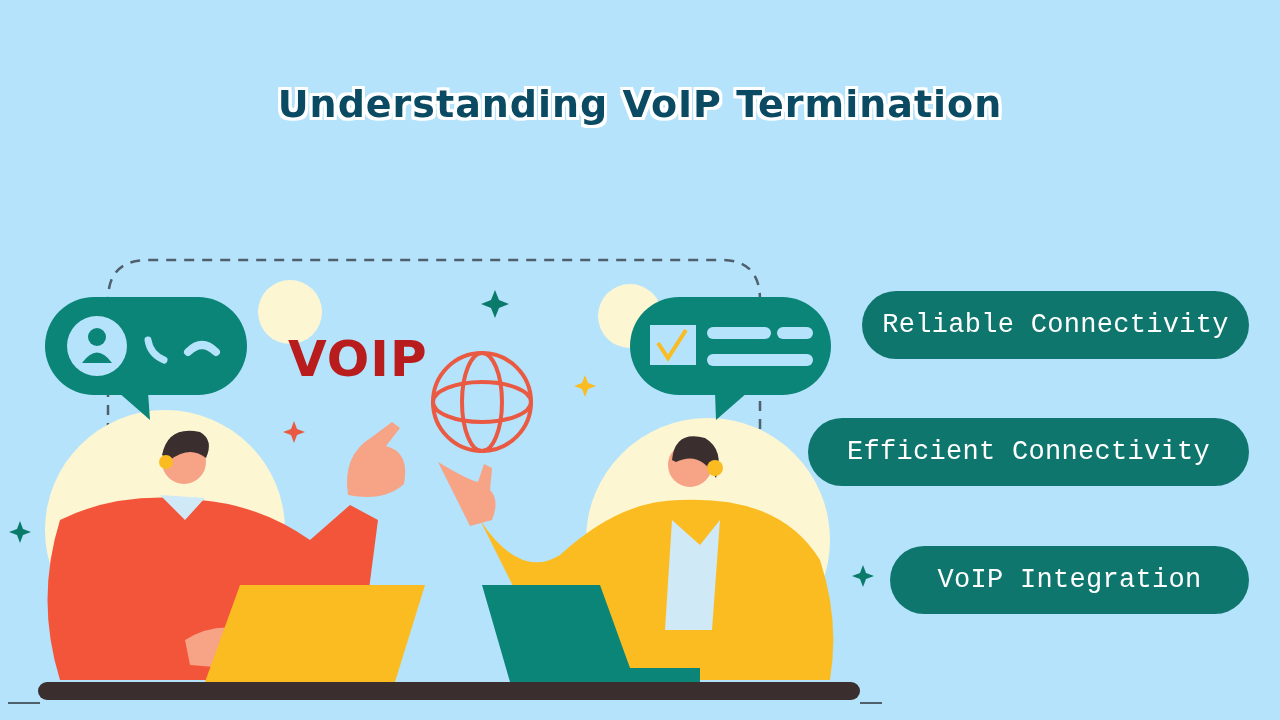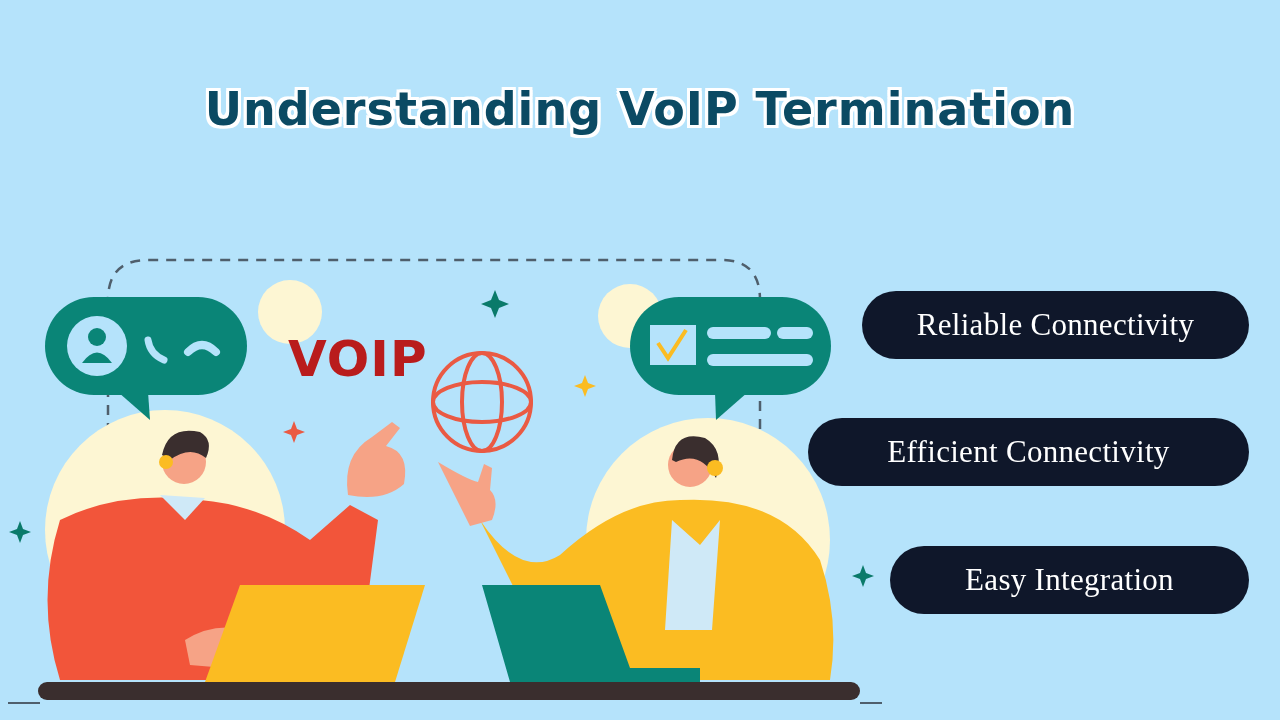--- a/index.html
+++ b/index.html
@@ -1,20 +1,20 @@
 <!DOCTYPE html>
 <html><head>
 <meta charset="utf-8">
 <style>
   html,body{margin:0;padding:0;}
   body{width:1280px;height:720px;overflow:hidden;background:#b5e3fb;position:relative;font-family:"Liberation Sans",sans-serif;}
-  .title{position:absolute;left:0;top:82px;width:1280px;text-align:center;font-family:"DejaVu Sans",sans-serif;font-weight:bold;font-size:46px;letter-spacing:1px;color:#0b4a63;
+  .title{position:absolute;left:0;top:82px;width:1280px;text-align:center;font-family:"DejaVu Sans",sans-serif;font-weight:bold;font-size:38px;letter-spacing:1px;color:#0b4a63;
     text-shadow:-3px -3px 0 #fff,3px -3px 0 #fff,-3px 3px 0 #fff,3px 3px 0 #fff,0 -3px 0 #fff,0 3px 0 #fff,-3px 0 0 #fff,3px 0 0 #fff;}
   .illus{position:absolute;left:0;top:0;width:1280px;height:720px;}
-  .pill{position:absolute;background:#0f172a;color:#fff;border-radius:36px;height:68px;display:flex;align-items:center;justify-content:center;font-family:Liberation Serif, serif;font-size:31px;letter-spacing:0.3px;}
+  .pill{position:absolute;background:#0f766e;color:#fff;border-radius:36px;height:68px;display:flex;align-items:center;justify-content:center;font-family:Liberation Mono, monospace;font-size:27px;letter-spacing:0.3px;}
   .p1{left:862px;top:291px;width:387px;}
   .p2{left:808px;top:418px;width:441px;}
   .p3{left:890px;top:546px;width:359px;}
   .voip{position:absolute;left:288px;top:303px;font-family:"DejaVu Sans",sans-serif;font-weight:bold;font-size:50px;color:#b91c1c;letter-spacing:1px;margin-top:27px;}
 </style>
 </head>
 <body>
 
 <div class="title">Understanding VoIP Termination</div>
 
@@ -84,13 +84,13 @@
 
   <rect x="38" y="682" width="822" height="18" rx="9" fill="#3a2e2e"></rect>
   <line x1="8" y1="703" x2="40" y2="703" stroke="#4f5f6c" stroke-width="2"></line>
   <line x1="860" y1="703" x2="882" y2="703" stroke="#4f5f6c" stroke-width="2"></line>
 </svg>
 
 <div class="voip">VOIP</div>
 
 <div class="pill p1">Reliable Connectivity</div>
 <div class="pill p2">Efficient Connectivity</div>
-<div class="pill p3">Easy Integration</div>
+<div class="pill p3">VoIP Integration</div>
 
 </body></html>

